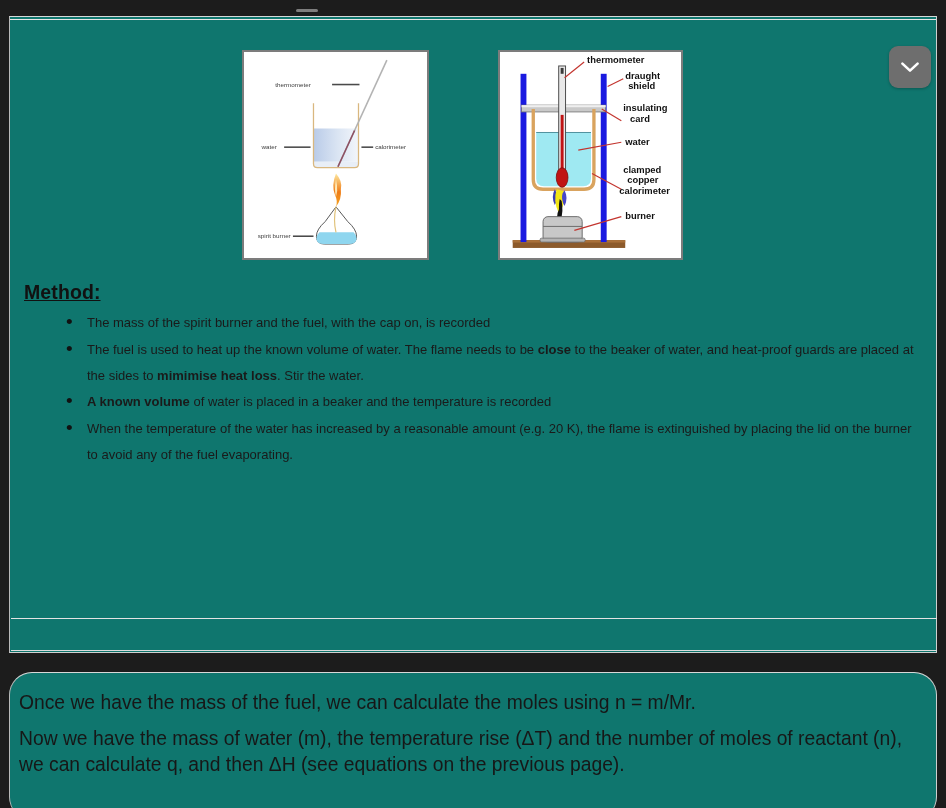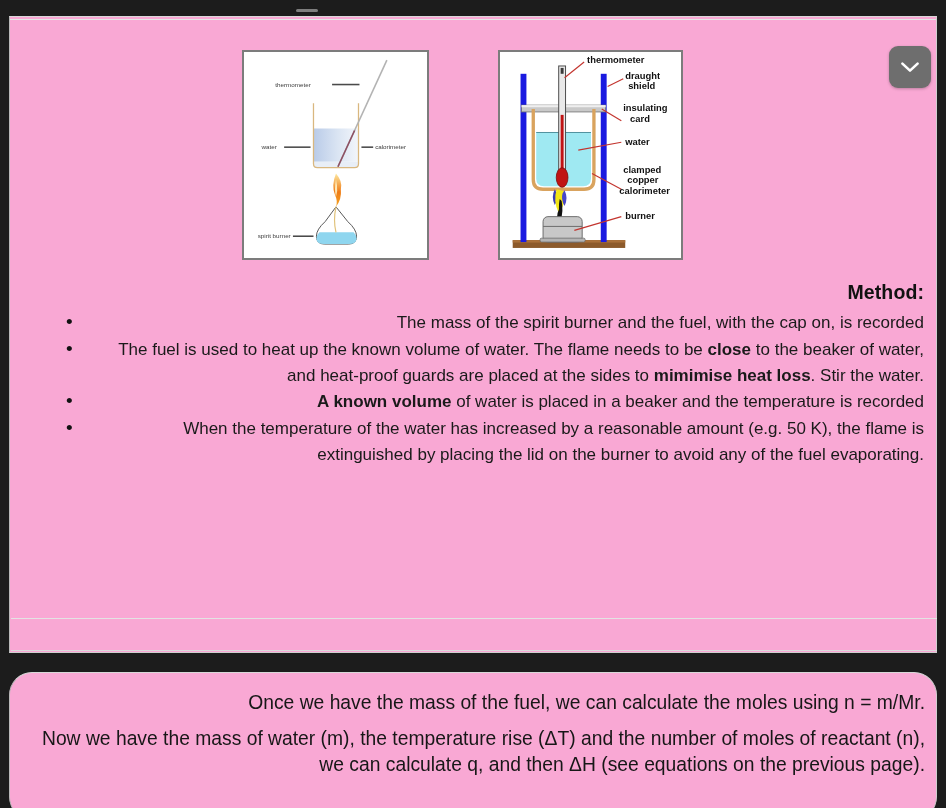--- a/index.html
+++ b/index.html
@@ -11,23 +11,23 @@
   }
   #app { position: relative; width: 946px; height: 808px; background: #1c1c1c; }
 
   
   .top-strip { position: absolute; left: 0; top: 0; width: 946px; height: 14px; background: #1c1c1c; }
   .scroll-nub { position: absolute; left: 296px; top: 9px; width: 22px; height: 3px;
                 background: #8f8f8f; border-radius: 2px; opacity: .85; }
 
   
   .card {
-    position: absolute; background: #f9a8d4;
+    position: absolute; background: #0f766e;
     border-left: 1px solid #b9b9b9; border-right: 1px solid #cfcfcf;
-    border-top: 1px solid #d8d8d8; border-bottom: 1px solid #d0d0d0; text-align: right;
+    border-top: 1px solid #d8d8d8; border-bottom: 1px solid #d0d0d0;
   }
   #card-top { left: 9px; top: 16px; width: 928px; height: 637px; }
   #card-bottom { left: 9px; top: 672px; width: 928px; height: 148px;
                  border-bottom: none; border-radius: 23px; }
 
   .card-inner-top-line { position: absolute; left: 0; top: 2px; width: 100%; height: 1px; background: #e6e6e6; }
 
   
   .collapse-btn {
     position: absolute; left: 879px; top: 29px; width: 42px; height: 42px;
@@ -43,26 +43,26 @@
     position: absolute; background: #fff; border: 2px solid #7c7c7c;
   }
   #figure-1 { left: 232px; top: 0; width: 187px; height: 210px; }
   #figure-2 { left: 488px; top: 0; width: 185px; height: 210px; }
   .fig-svg { display: block; width: 100%; height: 100%; }
 
   
   .method-wrap { position: absolute; left: 14px; top: 264px; width: 900px; }
   .method-heading {
     font-size: 19.5px; font-weight: bold; color: #111;
-    letter-spacing: .1px; margin-bottom: 6px;
+    text-decoration: underline; letter-spacing: .1px; margin-bottom: 6px;
   }
   ul.method-list { list-style: none; margin: 0; padding: 0; }
   ul.method-list > li {
     position: relative; padding-left: 63px; margin-bottom: 1px;
-    font-size: 17px; line-height: 25.8px; color: #1a1a1a;
+    font-size: 13px; line-height: 25.8px; color: #1a1a1a;
   }
   ul.method-list > li::before {
     content: "\2022"; position: absolute; left: 42px; top: -1px;
     font-size: 19px; color: #111;
   }
   ul.method-list b { font-weight: bold; }
 
   .rule { position: absolute; left: 1px; top: 601px; width: 926px; height: 1px; background: #e3e3e3; }
   .rule2 { position: absolute; left: 1px; top: 633px; width: 926px; height: 1px; background: #dcdcdc; }
 
@@ -195,21 +195,21 @@
         </svg>
       </div>
     </div>
 
     <div class="method-wrap">
       <div class="method-heading">Method:</div>
       <ul class="method-list">
         <li><span>The mass of the spirit burner and the fuel, with the cap on, is recorded</span></li>
         <li><span>The fuel is used to heat up the known volume of water. The flame needs to be </span><b>close</b><span> to the beaker of water, and heat-proof guards are placed at the sides to </span><b>mimimise heat loss</b><span>. Stir the water.</span></li>
         <li><b>A known volume</b><span> of water is placed in a beaker and the temperature is recorded</span></li>
-        <li><span>When the temperature of the water has increased by a reasonable amount (e.g. 50 K), the flame is extinguished by placing the lid on the burner to avoid any of the fuel evaporating.</span></li>
+        <li><span>When the temperature of the water has increased by a reasonable amount (e.g. 20 K), the flame is extinguished by placing the lid on the burner to avoid any of the fuel evaporating.</span></li>
       </ul>
     </div>
 
     <div class="rule"></div>
     <div class="rule2"></div>
   </div>
 
   <div class="card" id="card-bottom">
     <div class="bottom-text">
       <p>Once we have the mass of the fuel, we can calculate the moles using  n = m/Mr.</p>

